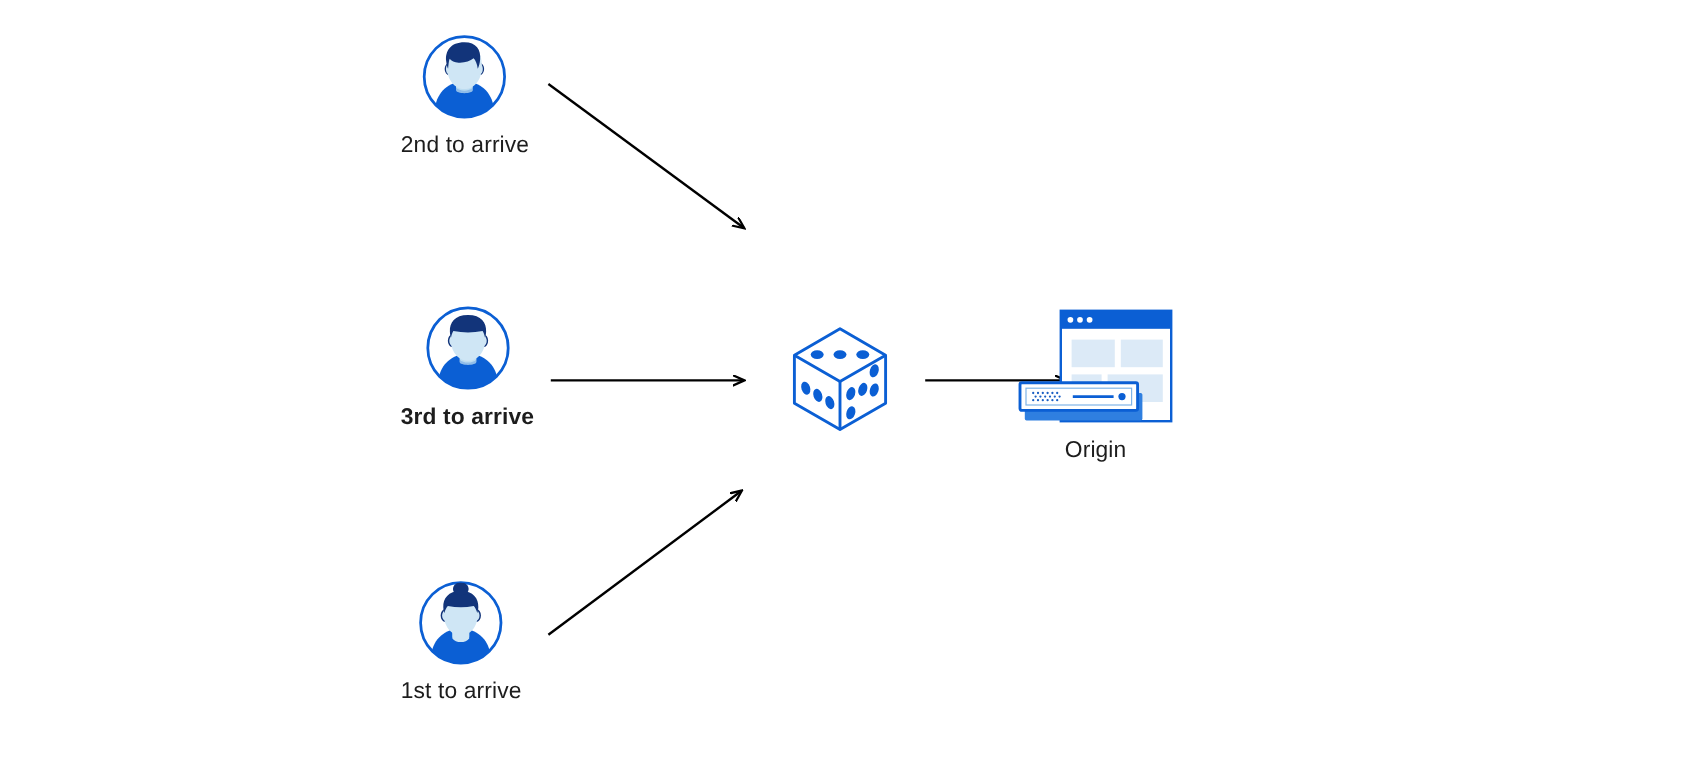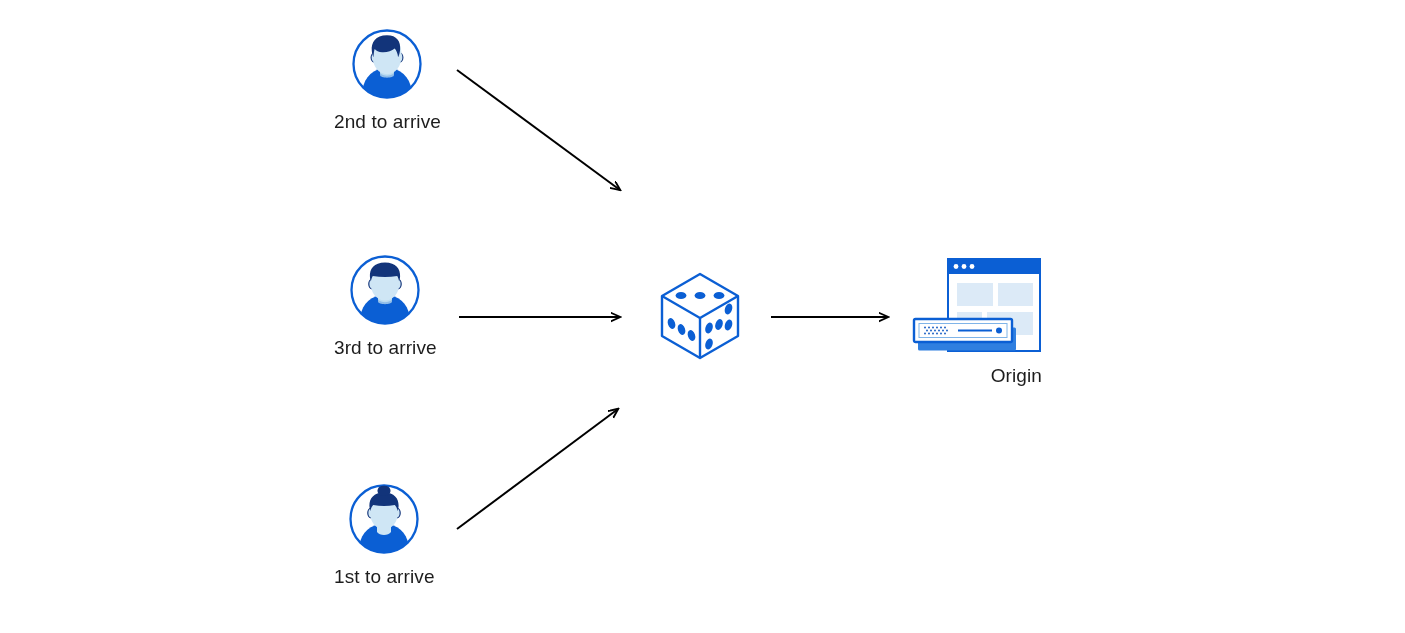--- a/index.html
+++ b/index.html
@@ -37,24 +37,24 @@
   .dice-wrap { width: 86px; height: 92px; }
   .origin-wrap { width: 130px; height: 100px; }
   .arrow-layer {
     position: absolute;
     left: 0; top: 0;
     width: 1405px;
     height: 633px;
     pointer-events: none;
   }
   #client-2 { left: 334px; top: 27px; }
-  #client-3 { left: 334px; top: 253px; }
+  #client-3 { left: 334px; top: 253px; font-weight: bold; }
   #client-1 { left: 334px; top: 482px; align-items: center; }
   #dice-node { left: 657px; top: 270px; }
-  #origin-node { left: 912px; top: 255px; align-items: flex-end; }
+  #origin-node { left: 848px; top: 255px; }
 </style>
 </head>
 <body>
 
 <div id="canvas">
 
   <svg class="arrow-layer" viewBox="0 0 1405 633" width="1405" height="633">
     <defs>
       <marker id="ah" markerWidth="11" markerHeight="11" refX="9.2" refY="4.6" orient="auto" markerUnits="userSpaceOnUse">
         <path d="M0.6,0.6 L9.6,4.6 L0.6,8.6" fill="none" stroke="#000000" stroke-width="1.9" stroke-linecap="square" stroke-linejoin="miter"></path>

